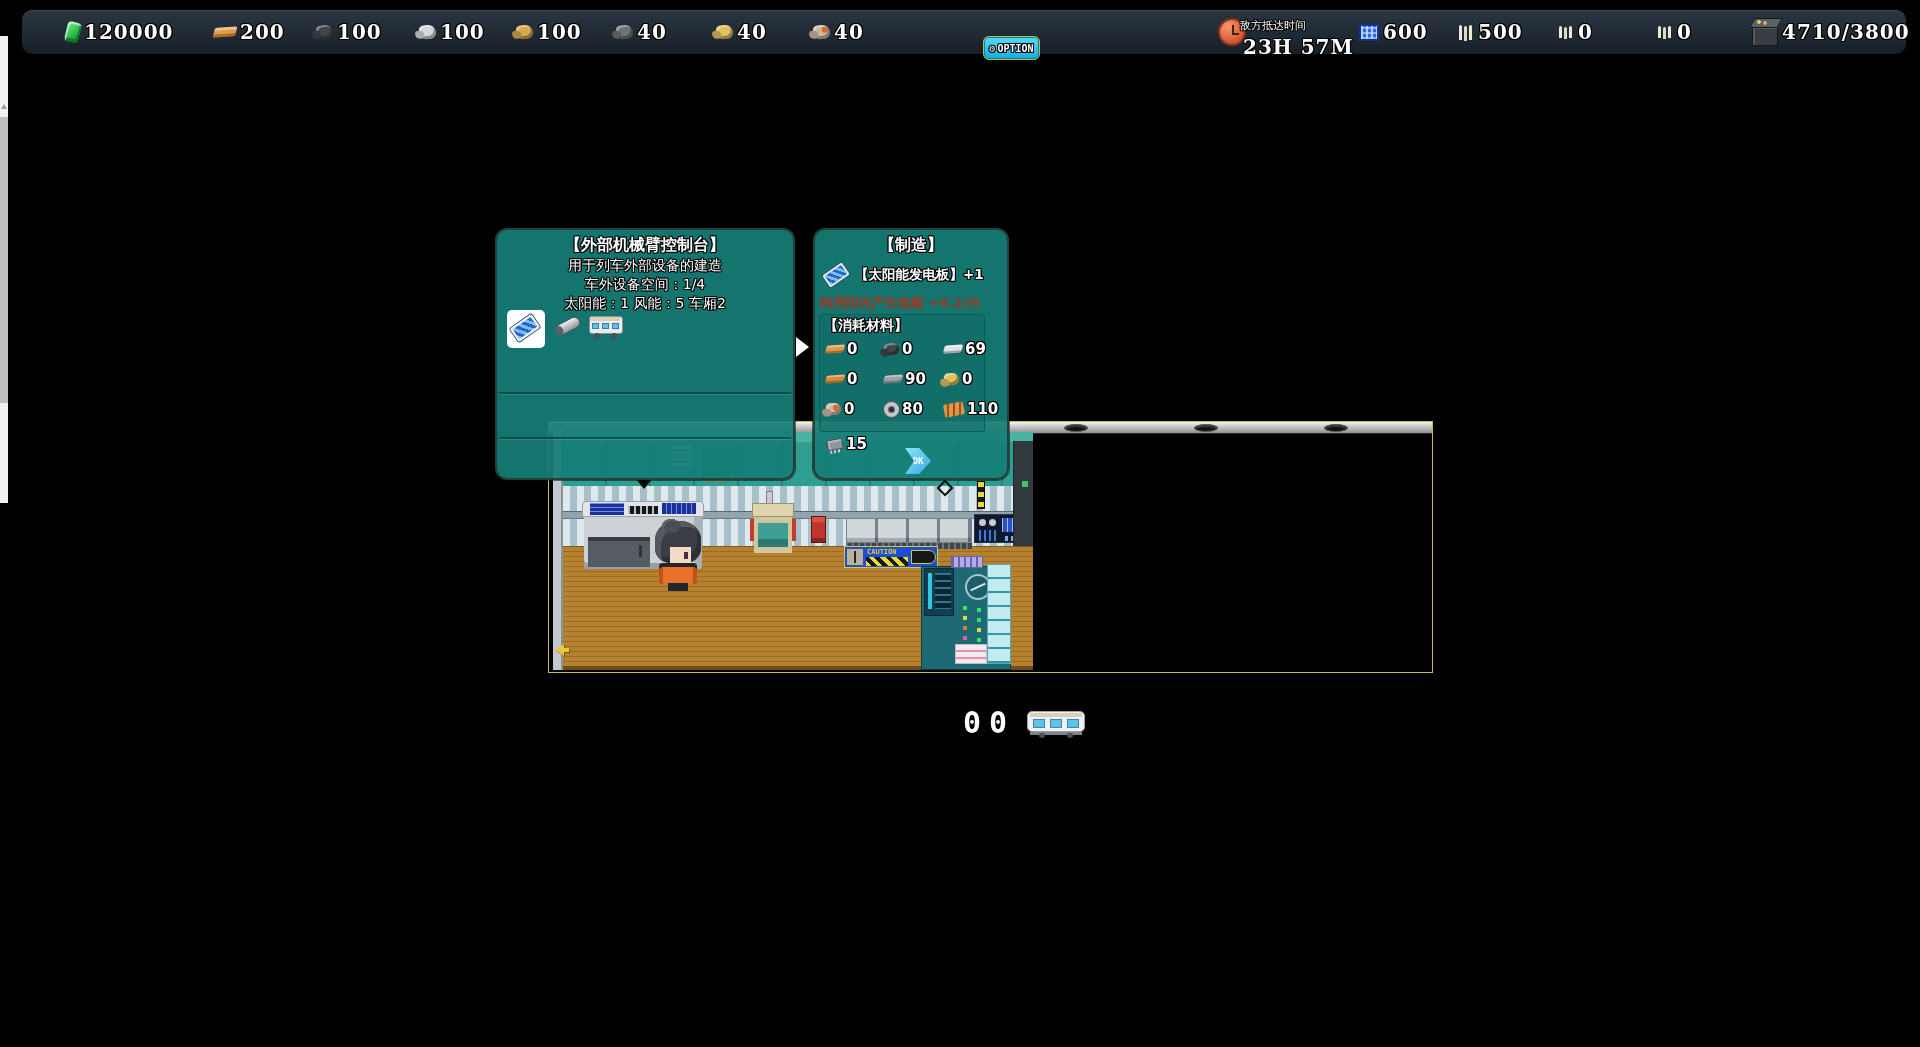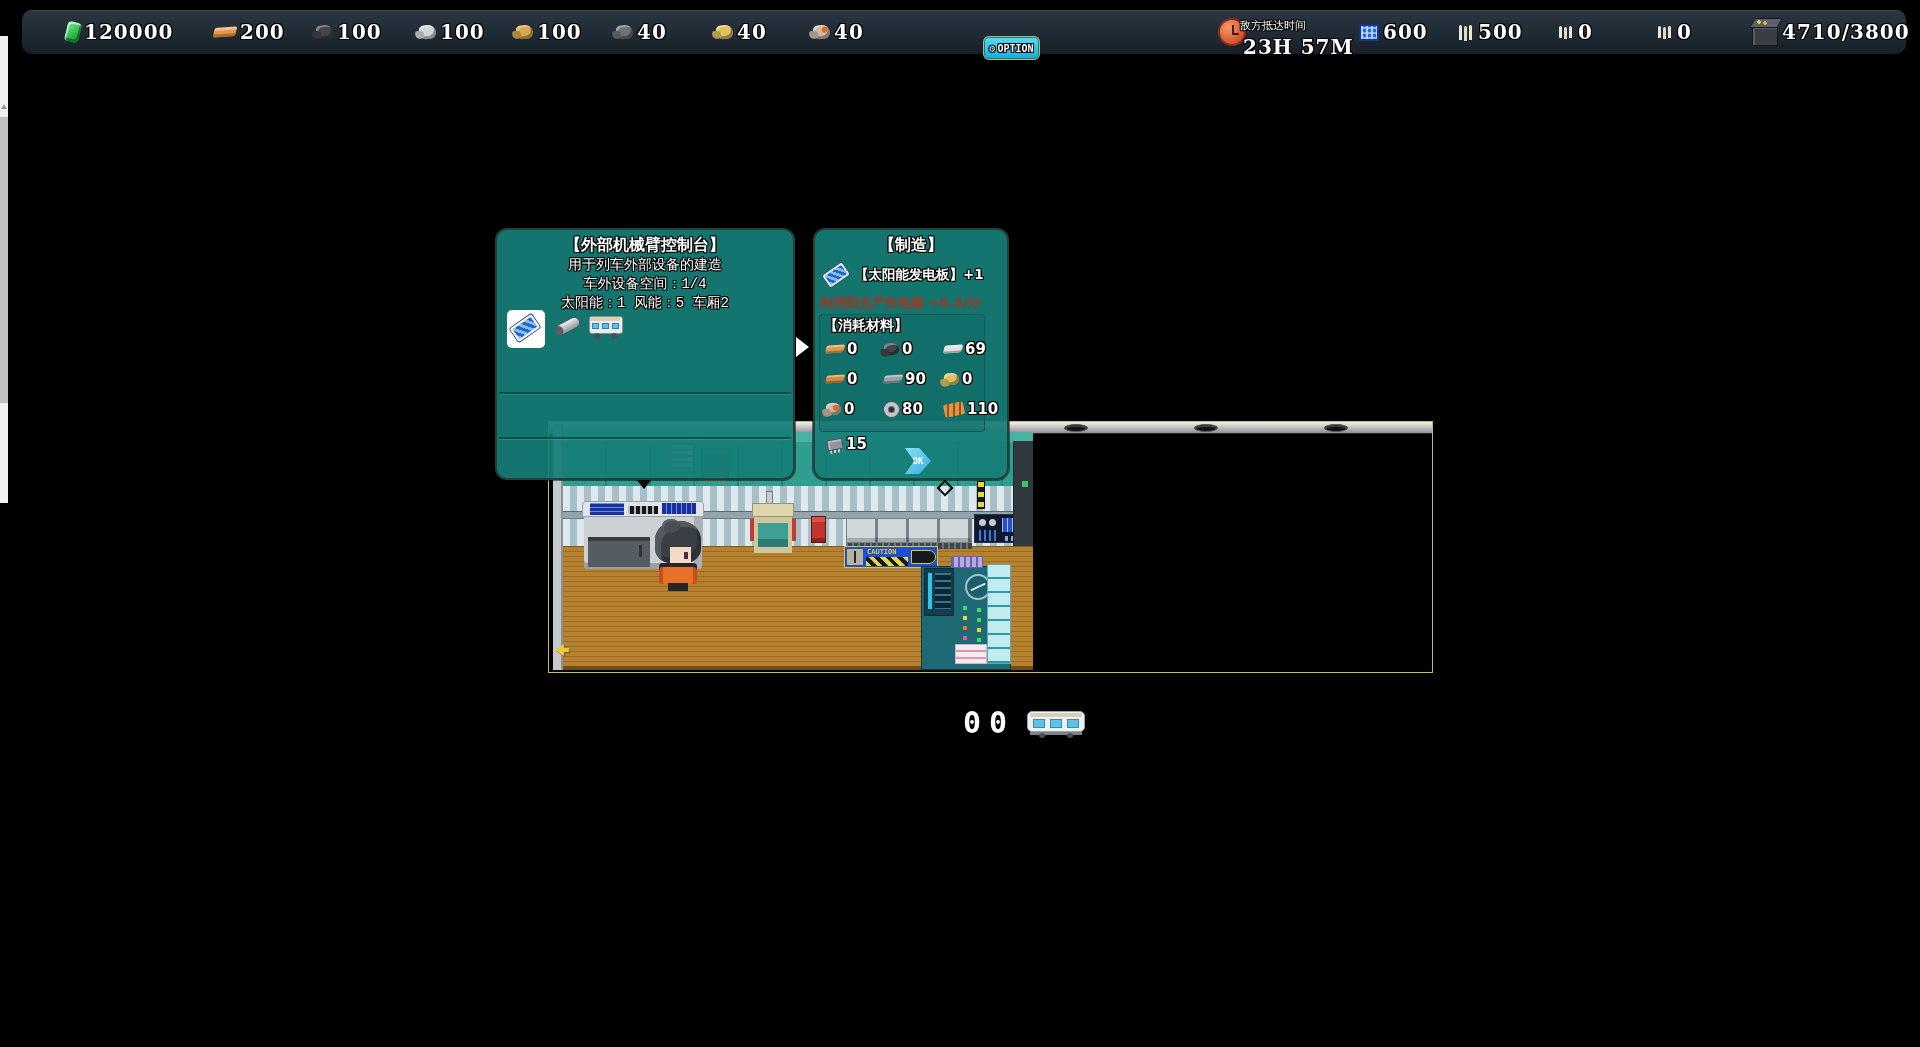--- a/index.html
+++ b/index.html
@@ -75,21 +75,21 @@
 
   #enemy-label { left:1218px; top:8px;  font-size:11px; }
   #enemy-time  { left:1221px; top:25px; }
 
   
   .panel { background:rgba(21,126,119,.93); border:2px solid #24403c; border-radius:12px;
     box-shadow:0 0 0 1px rgba(0,0,0,.5); color:#eefaf5; }
   #console-panel { left:495px; top:228px; width:300px; height:252px; text-align:center; }
   #craft-panel   { left:813px; top:228px; width:196px; height:252px; }
   .p-title { font-size:16px; font-weight:bold; padding-top:5px; }
-  .p-line  { font-size:14px; line-height:19px;font-family:Liberation Mono, monospace; }
+  .p-line  { font-size:14px; line-height:19px; }
   .divider { left:2px; right:2px; height:2px; background:rgba(8,70,64,.8);
     box-shadow:0 1px rgba(255,255,255,.12); }
 
   
   #sel-box { left:10px; top:80px; width:38px; height:38px; background:#fff; border-radius:5px; }
   .i-solar { width:26px; height:16px;
     background:repeating-linear-gradient(55deg,#79bef6 0 3px,#2a62c8 3px 6px);
     border:2px solid #e9f1f8; border-radius:2px; transform:rotate(-35deg);
     box-shadow:0 0 0 1px #39506e; }
   #sel-box .i-solar { position:absolute; left:5px; top:10px; }
@@ -467,21 +467,21 @@
 <div class="abs" id="panel-next-arrow"></div>
 
 <div class="abs panel" id="craft-panel">
   <div class="p-title px" style="text-align:center">【制造】</div>
 
   <div class="abs" id="craft-item-row">
     <span class="i-solar"></span>
     <span class="px" id="craft-item-name">【太阳能发电板】+1</span>
   </div>
 
-  <div class="abs px" id="craft-effect">利用阳光产生电能 +0.3/分</div>
+  <div class="abs px" id="craft-effect">利用阳光产生电能 +0.2/分</div>
 
   <div class="abs" id="mat-box">
     <div class="px" id="mat-title">【消耗材料】</div>
     <div id="mat-grid">
       <div class="mat">
         <span class="mi-ingot c-copper"></span>
         <span class="px mv">0</span>
       </div>
       <div class="mat">
         <span class="lump mlump i-coal"></span>

